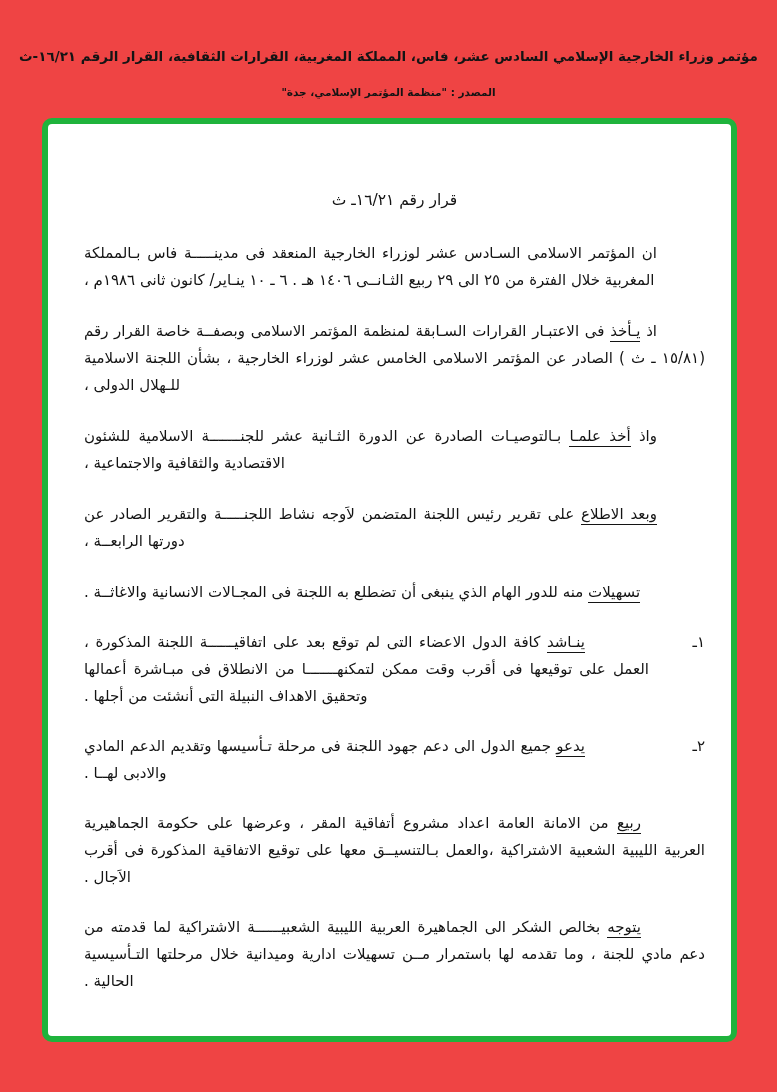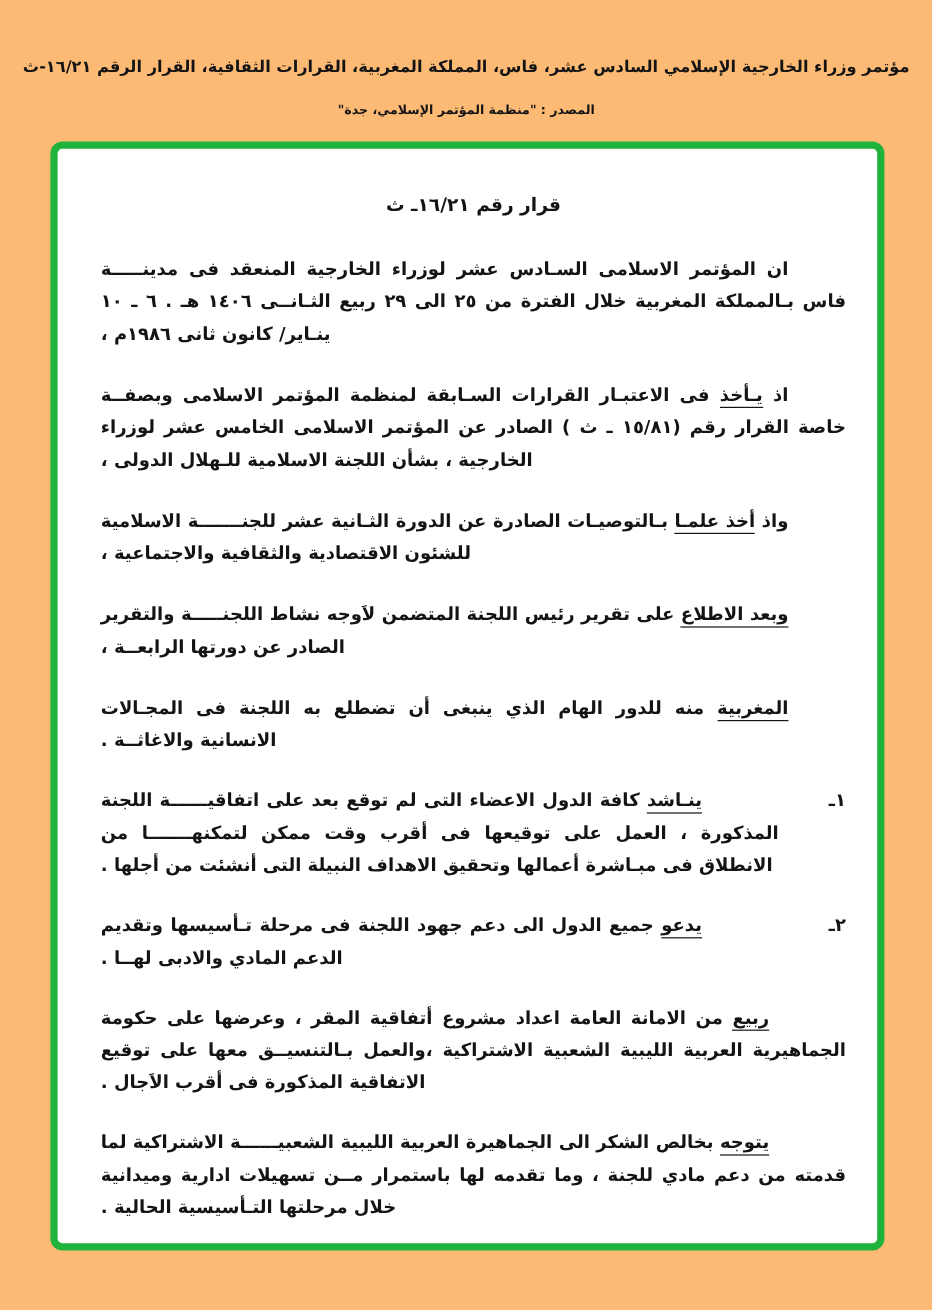--- a/index.html
+++ b/index.html
@@ -3,21 +3,21 @@
 <meta charset="utf-8">
 <style>
   html, body {
     margin: 0; padding: 0;
     width: 777px; height: 1092px;
     background: #ffffff;
     overflow: hidden;
     font-family: "DejaVu Sans", sans-serif;
     color: #141414;
   }
-  .page { position: relative; width: 777px; height: 1092px; background: #fdba74; }
+  .page { position: relative; width: 777px; height: 1092px; background: #ef4444; }
 
   
   .hdr1 {
     position: absolute; top: 48px; left: 0; right: 0;
     text-align: center; direction: rtl;
     font-size: 13.5px; font-weight: bold; white-space: nowrap;
     letter-spacing: 0;
   }
   .hdr2 {
     position: absolute; top: 86px; left: 0; right: 0;
@@ -30,22 +30,23 @@
     position: absolute; left: 42px; top: 118px;
     width: 695px; height: 924px;
     border: 6px solid #1fb33c;
     border-radius: 10px;
     box-sizing: border-box;
     background: #fff;
   }
   .doc {
     direction: rtl;
     padding: 34px 26px 0 36px;
-    font-size: 15px; font-weight: bold;
+    font-size: 15px; font-weight: normal;
     line-height: 27px;
+    margin-top: 29px;
   }
 
   .title-block { text-align: center; margin-bottom: 26px; }
   .title-line1 { font-size: 15.5px; }
   .title-line2 { font-size: 15.5px; margin-top: 2px; }
   .title-line2 .tline {
     display: inline-block;
     border-bottom: 2px solid #141414;
     padding: 0 6px 3px 6px;
   }
@@ -88,21 +89,21 @@
       </div>
 
       <p class="para"><span></span><span class="u"></span><span>ان المؤتمر الاسلامى السـادس عشر لوزراء الخارجية المنعقد فى مدينـــــة فاس بـالمملكة المغربية خلال الفترة من ٢٥ الى ٢٩ ربيع الثـانــى ١٤٠٦ هـ . ٦ ـ ١٠ ينـاير/ كانون ثانى ١٩٨٦م ،</span></p>
 
       <p class="para"><span>اذ </span><span class="u">يـأخذ</span><span> فى الاعتبـار القرارات السـابقة لمنظمة المؤتمر الاسلامى وبصفــة خاصة القرار رقم (١٥/٨١ ـ ث )  الصادر عن المؤتمر الاسلامى الخامس عشر لوزراء الخارجية ، بشأن اللجنة الاسلامية للـهلال الدولى ،</span></p>
 
       <p class="para"><span>واذ </span><span class="u">أخذ علمـا</span><span> بـالتوصيـات الصادرة عن الدورة الثـانية عشر للجنـــــــة الاسلامية للشئون الاقتصادية والثقافية والاجتماعية ،</span></p>
 
       <p class="para"><span></span><span class="u">وبعد الاطلاع</span><span> على تقرير رئيس اللجنة المتضمن لاَوجه  نشاط اللجنـــــة والتقرير الصادر عن دورتها الرابعــة ،</span></p>
 
-      <p class="para"><span></span><span class="u">المغربية</span><span> منه للدور الهام الذي ينبغى أن تضطلع به  اللجنة فى المجـالات الانسانية والاغاثــة .</span></p>
+      <p class="para"><span></span><span class="u">تسهيلات</span><span> منه للدور الهام الذي ينبغى أن تضطلع به  اللجنة فى المجـالات الانسانية والاغاثــة .</span></p>
 
       <div class="item">
         <div class="item-num">١ـ</div>
         <div class="item-text"><span class="u">ينـاشد</span><span> كافة الدول الاعضاء التى لم توقع بعد على  اتفاقيــــــة اللجنة المذكورة ، العمل على توقيعها فى أقرب وقت ممكن لتمكنهـــــــا من الانطلاق فى مبـاشرة أعمالها وتحقيق الاهداف النبيلة التى أنشئت من أجلها .</span></div>
       </div>
 
       <div class="item">
         <div class="item-num">٢ـ</div>
         <div class="item-text"><span class="u">يدعو</span><span> جميع الدول الى دعم جهود اللجنة فى مرحلة تـأسيسها وتقديم الدعم المادي والادبى لهــا .</span></div>
       </div>

